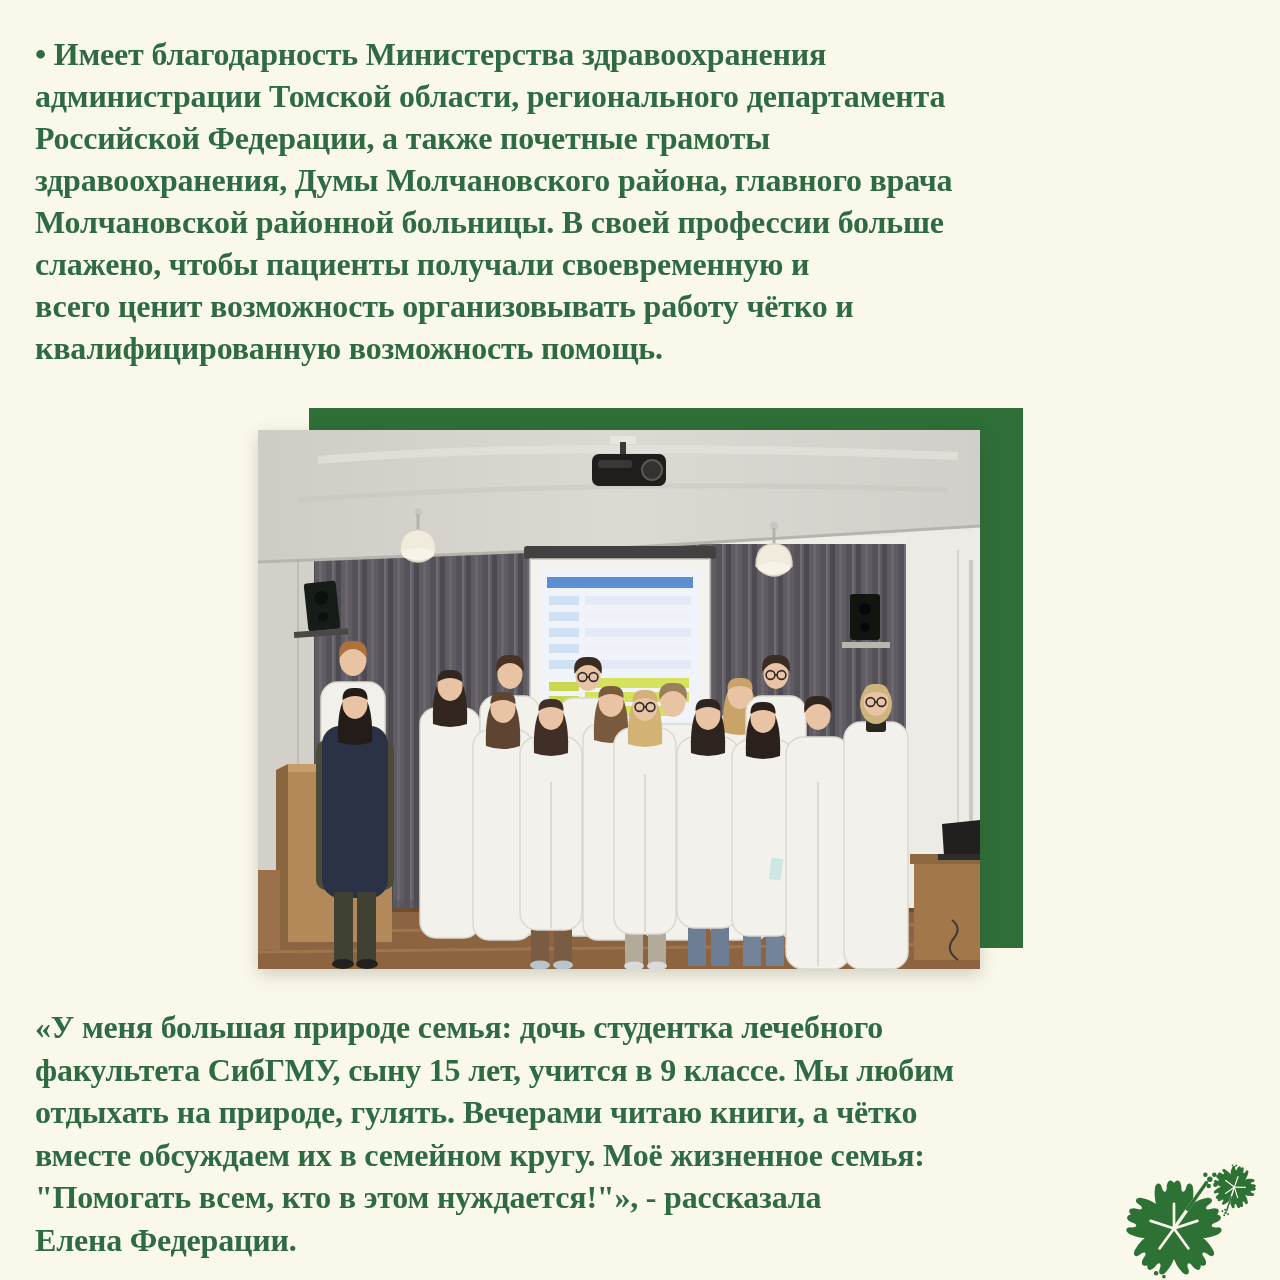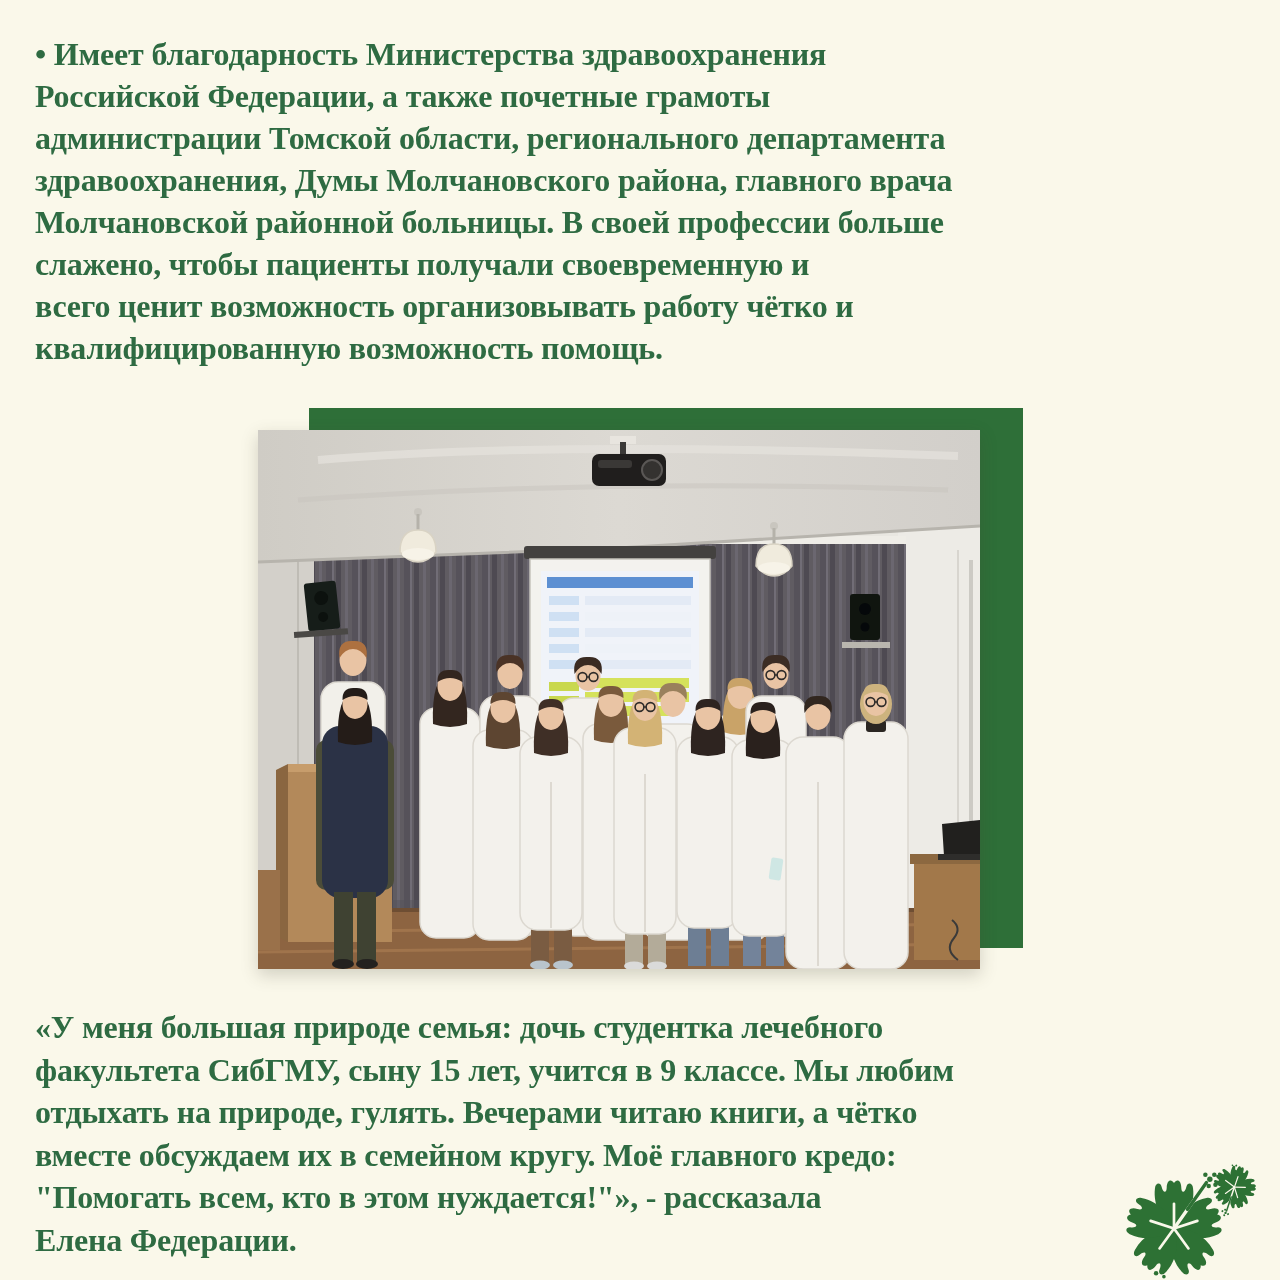--- a/index.html
+++ b/index.html
@@ -29,22 +29,22 @@
   .flower{position:absolute;color:#2D7134;}
   #flower-big{left:1118px;top:1168px;width:112px;height:112px;}
   #flower-small{left:1210px;top:1164px;width:50px;height:50px;transform:rotate(163deg);}
   .flower svg{display:block;width:100%;height:100%;overflow:visible;}
 </style>
 </head>
 <body>
 
 <div id="top-para" class="para">
   <div class="line">• Имеет благодарность Министерства здравоохранения</div>
+  <div class="line">администрации Томской области, регионального департамента</div>
   <div class="line">Российской Федерации, а также почетные грамоты</div>
-  <div class="line">администрации Томской области, регионального департамента</div>
   <div class="line">здравоохранения, Думы Молчановского района, главного врача</div>
   <div class="line">Молчановской районной больницы. В своей профессии больше</div>
   <div class="line">слажено, чтобы пациенты получали своевременную и</div>
   <div class="line">всего ценит возможность организовывать работу чётко и</div>
   <div class="line">квалифицированную возможность помощь.</div>
 </div>
 
 <div class="photo-wrap">
   <div class="green-offset"></div>
   <div class="photo">
@@ -296,21 +296,21 @@
         <path d="M700,530 q-14,-10 -4,-22 q8,-10 -2,-18" stroke="#3a3a3a" stroke-width="2" fill="none"></path>
       </g>
     </svg>
   </div>
 </div>
 
 <div id="bottom-para" class="para">
   <div class="line">«У меня большая природе семья: дочь студентка лечебного</div>
   <div class="line">факультета СибГМУ, сыну 15 лет, учится в 9 классе. Мы любим</div>
   <div class="line">отдыхать на природе, гулять. Вечерами читаю книги, а чётко</div>
-  <div class="line">вместе обсуждаем их в семейном кругу. Моё главного кредо:</div>
+  <div class="line">вместе обсуждаем их в семейном кругу. Моё жизненное семья:</div>
   <div class="line">"Помогать всем, кто в этом нуждается!"», - рассказала</div>
   <div class="line">Елена Федерации.</div>
 </div>
 
 <svg width="0" height="0" style="position:absolute">
   <defs>
     <symbol id="hibiscus" viewBox="0 0 100 100">
       <g fill="currentColor">
         <g id="petal0">
           <path d="M50,54 C40,48 31,34 33,18 C33.5,13 38,12.5 39,17 C40,22 43.5,23 43.5,17.5 C43.5,11 47.5,9 50,13.5 C52.5,9 56.5,11 56.5,17.5 C56.5,23 60,22 61,17 C62,12.5 66.5,13 67,18 C69,34 60,48 50,54 Z"></path>

